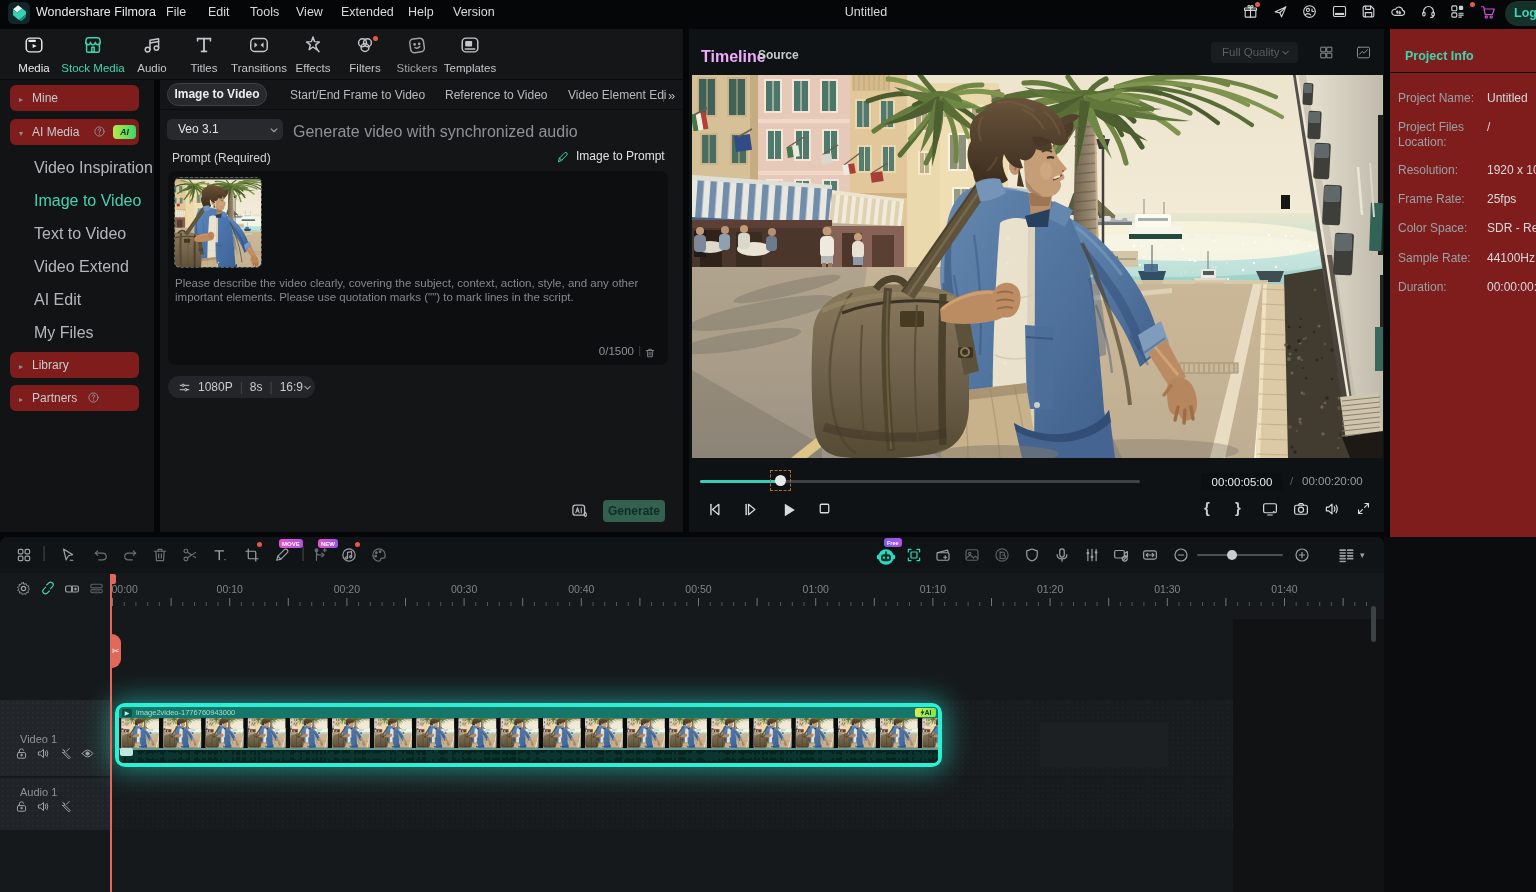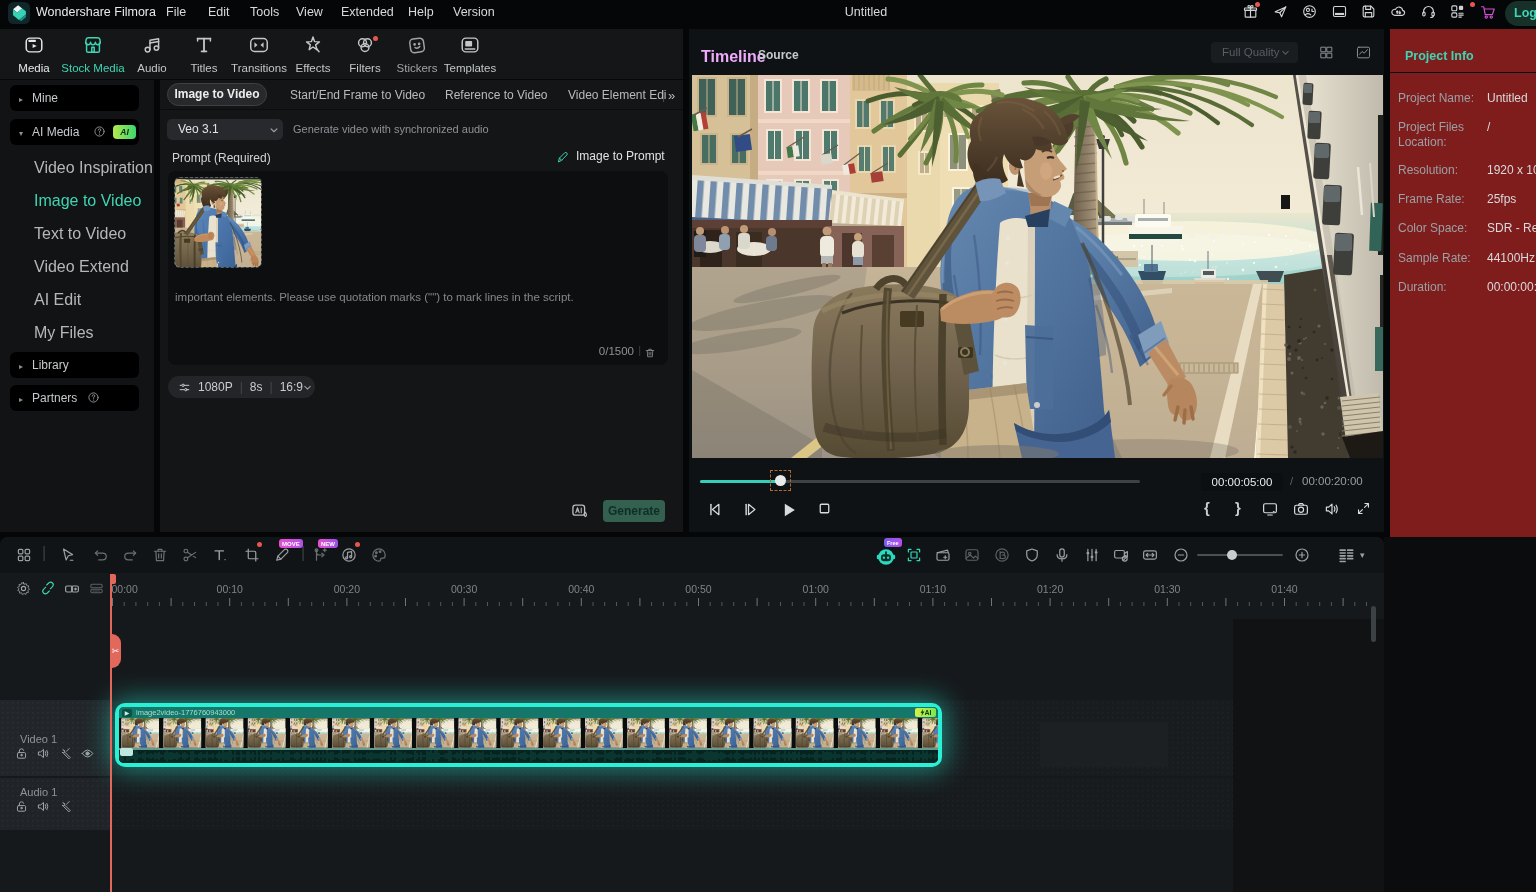--- a/index.html
+++ b/index.html
@@ -12,30 +12,30 @@
 #apptitle{position:absolute;left:36px;top:5px;color:#e8eaea;font-size:12.5px;}
 #untitled{position:absolute;left:836px;top:5px;width:60px;text-align:center;color:#d7dadb;}
 .tico{position:absolute;top:3px;width:17px;height:17px;color:#cfd3d5;}
 .reddot{position:absolute;width:5px;height:5px;border-radius:50%;background:#e8574d;z-index:3;}
 #loginbtn{position:absolute;left:1505px;top:1px;width:44px;height:25px;background:#173029;border-radius:13px;color:#3ed5b4;font-size:12.5px;font-weight:bold;padding:5px 0 0 9px;}
 #ribbon{left:0;top:29px;width:683px;height:51px;background:#141617;border-bottom:1px solid #070809;}
 .rtab{position:absolute;top:5px;text-align:center;}
 .rtab svg{display:inline-block;}
 .rtab .lbl{font-size:11.5px;margin-top:2px;display:block;}
 #sidebar{left:0;top:80px;width:154px;height:452px;background:#121315;}
-.pill{position:absolute;left:10px;width:129px;height:26px;background:#000000;border-radius:6px;color:#c6cacc;font-size:12px;line-height:26px;}
+.pill{position:absolute;left:10px;width:129px;height:26px;background:#7f1d1d;border-radius:6px;color:#c6cacc;font-size:12px;line-height:26px;}
 .pill .arr{display:inline-block;width:22px;text-align:center;font-size:8px;color:#8a8f92;}
 .subitem{position:absolute;left:34px;font-size:16px;color:#b4b8bb;}
 #aibadge{position:absolute;left:103px;top:6px;width:23px;height:14px;border-radius:4px;background:linear-gradient(90deg,#b6e94c,#3ad66e);color:#0d2a14;font-size:8.5px;font-weight:bold;text-align:center;line-height:14px;font-style:italic;}
 #midpanel{left:160px;top:80px;width:523px;height:452px;background:#141517;}
 #tabrow{position:absolute;left:0;top:0;width:523px;height:30px;border-bottom:1px solid #0b0c0d;}
 #tab1{position:absolute;left:7px;top:3px;width:100px;height:23px;background:#27292c;border:1px solid #3e4144;border-radius:13px;color:#eceeee;font-size:12px;font-weight:bold;text-align:center;line-height:21px;}
 .tabtxt{position:absolute;top:8px;font-size:12px;color:#b7bbbe;}
 #veopill{position:absolute;left:7px;top:39px;width:116px;height:21px;background:#27292c;border-radius:5px;color:#e2e4e6;font-size:12px;line-height:21px;padding-left:11px;}
-#veocap{position:absolute;left:133px;top:43px;font-size:11px;color:#8d9296;}
+#veocap{position:absolute;left:133px;top:43px;font-size:16px;color:#8d9296;}
 #promptlbl{position:absolute;left:12px;top:71px;font-size:12px;color:#d0d3d5;}
 #i2p{position:absolute;left:416px;top:69px;font-size:12px;color:#dfe2e3;}
 #pbox{position:absolute;left:8px;top:91px;width:500px;height:194px;background:#0d0e10;border-radius:8px;}
 #pthumb{position:absolute;left:6px;top:6px;width:88px;height:91px;border-radius:6px;border:1px dashed #5c6164;overflow:hidden;background:#222;}
 #pthumb svg{margin:-1px 0 0 -1px;}
 .phtext{position:absolute;left:7px;font-size:11.5px;color:#83888c;}
 #counter{position:absolute;right:34px;top:174px;font-size:11.5px;color:#8d9296;}
 #cntsep{position:absolute;right:27px;top:173px;color:#3a3f42;font-size:11px;}
 #setpill{position:absolute;left:8px;top:296px;width:147px;height:22px;background:#232528;border-radius:11px;color:#c9cdd0;font-size:12px;line-height:22px;padding-left:30px;}
 .spsep{color:#45494d;padding:0 7px;}
@@ -242,20 +242,21 @@
     <span id="veocap">Generate video with synchronized audio</span>
     <span id="promptlbl">Prompt (Required)</span>
     <span id="i2p"><svg width="15" height="15" viewBox="0 0 24 24" fill="none" stroke="currentColor" stroke-width="1.6" stroke-linecap="round" stroke-linejoin="round" style="position:absolute;left:-20px;top:0px;color:#3ed5b4">
           <path d="M4,20 L5.5,14.5 L14,6 Q15.8,4.8 17.2,6.2 Q18.6,7.6 17.4,9.4 L9,18 Z"></path>
           <path d="M5.5,14.5 L9,18"></path>
         </svg>Image to Prompt</span>
     <div id="pbox">
       <div id="pthumb"><svg width="88" height="91" viewBox="168 -10 350 362" preserveAspectRatio="xMidYMid slice">
             <use href="#scene"></use>
           </svg></div>
+      <div class="phtext" style="top:106px">Please describe the video clearly, covering the subject, context, action, style, and any other</div>
       <div class="phtext" style="top:120px">important elements. Please use quotation marks ("") to mark lines in the script.</div>
       <div id="counter">0/1500</div>
       <span id="cntsep">|</span>
       <svg width="12" height="12" viewBox="0 0 24 24" fill="none" stroke="currentColor" stroke-width="1.6" stroke-linecap="round" stroke-linejoin="round" style="position:absolute;right:12px;top:176px;color:#8d9296">
           <path d="M4.5,7 L19.5,7"></path>
           <path d="M9.5,7 L9.5,4.5 L14.5,4.5 L14.5,7"></path>
           <path d="M6.5,7 L7.3,19.5 L16.7,19.5 L17.5,7"></path>
           <path d="M10.2,10.5 L10.2,16 M13.8,10.5 L13.8,16"></path>
         </svg>
     </div>

